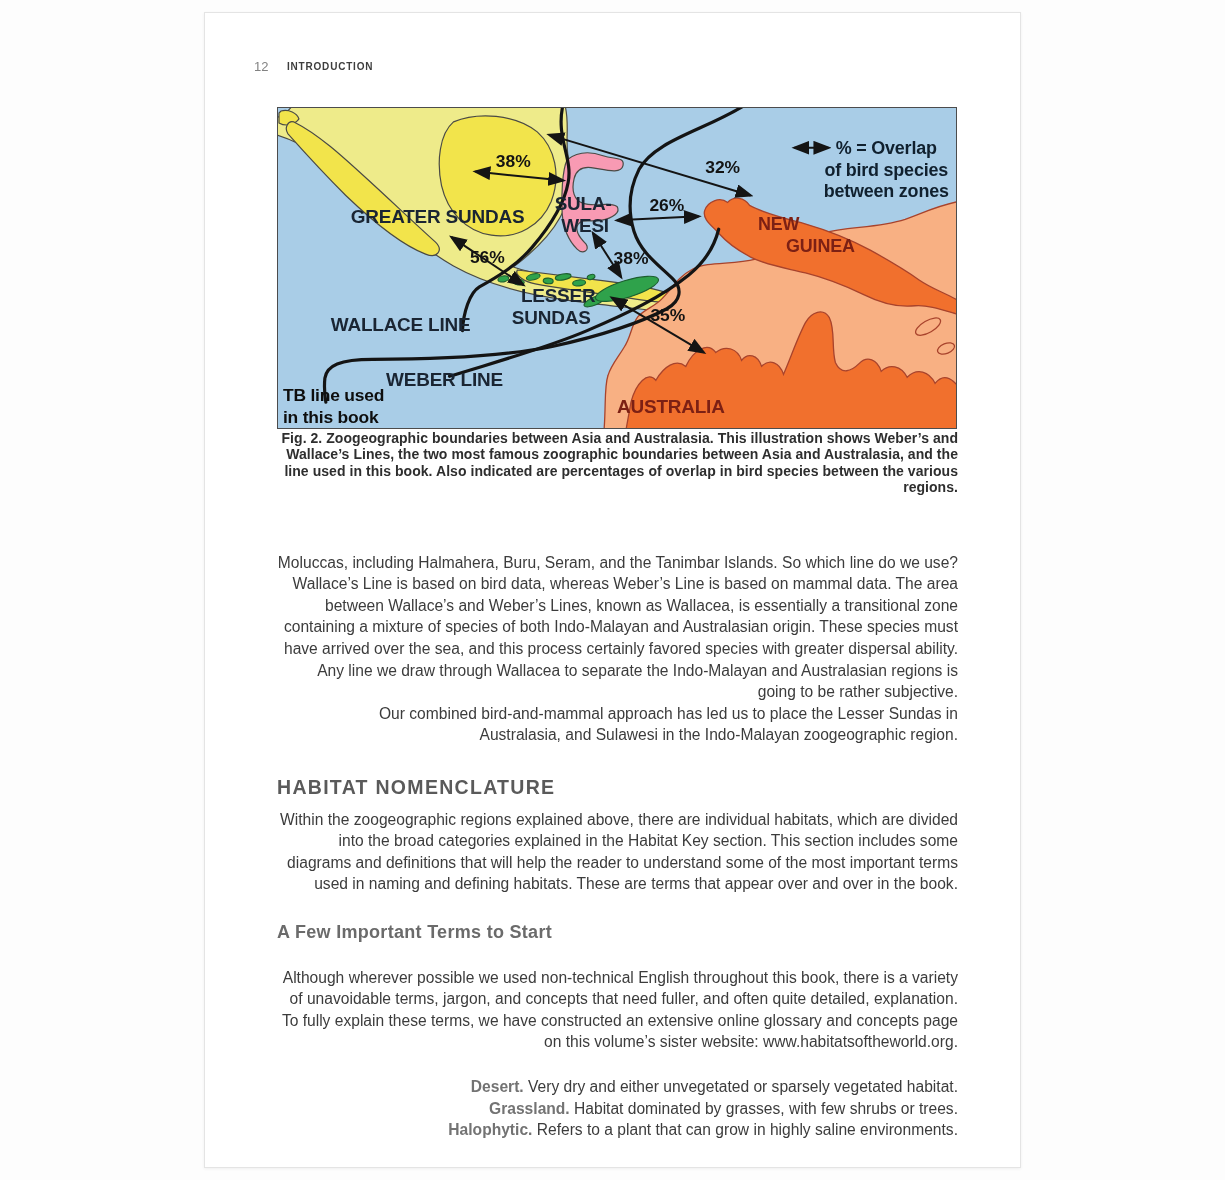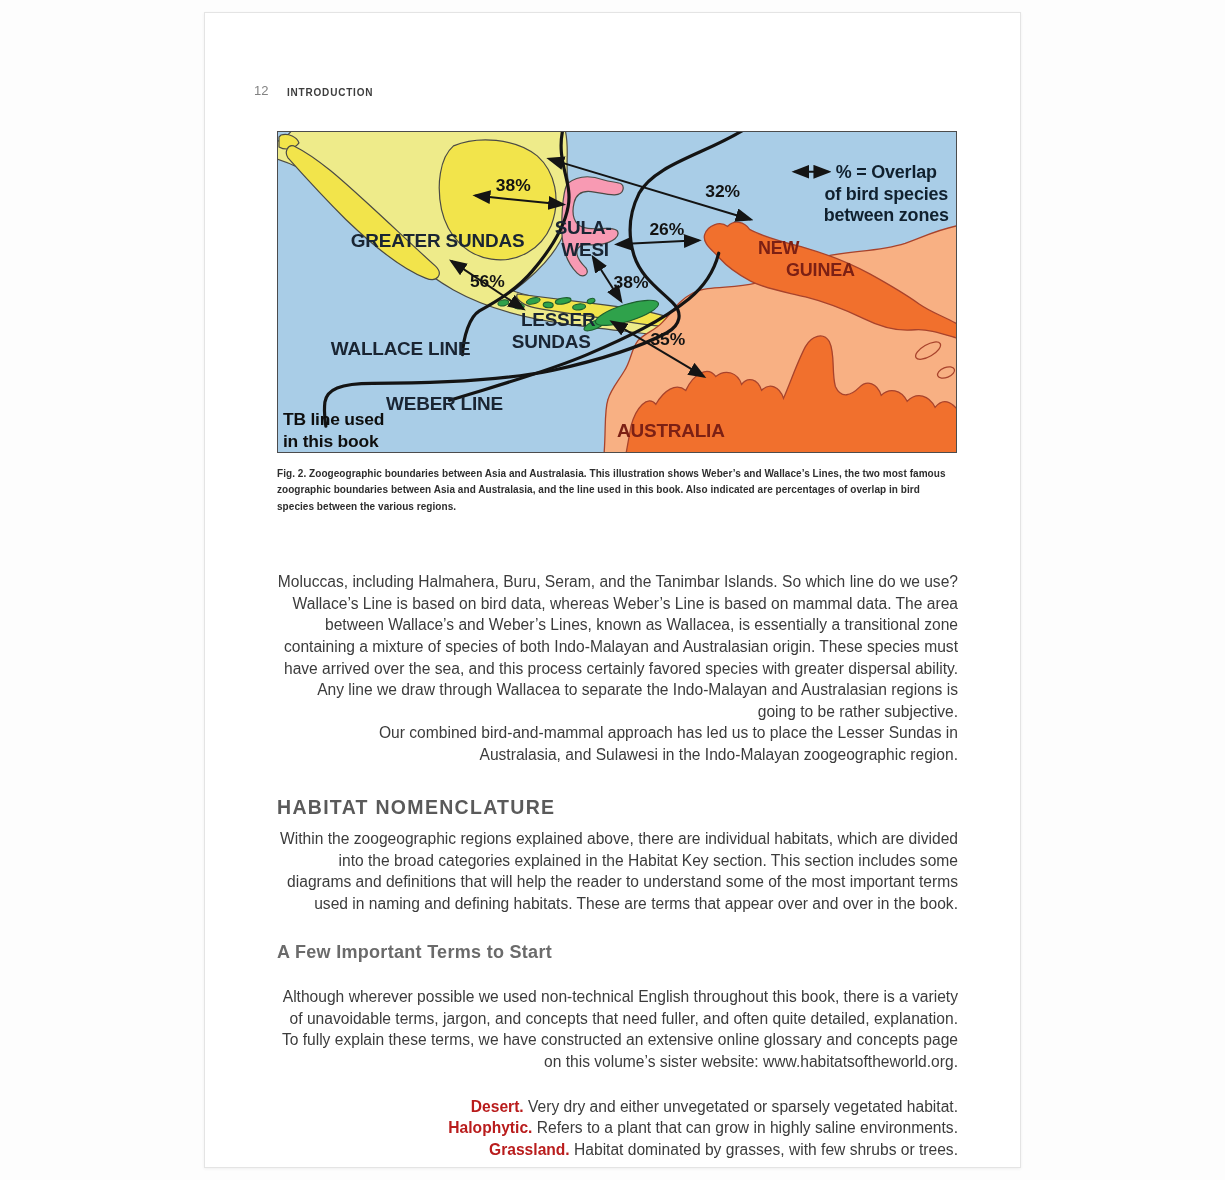--- a/index.html
+++ b/index.html
@@ -8,42 +8,43 @@
     background:#fdfdfd;
     font-family:"Liberation Sans", sans-serif;
   }
   .page{
     position:absolute;left:204px;top:12px;width:817px;height:1156px;
     background:#ffffff;border:1px solid #e4e4e4;
     box-shadow:0 1px 3px rgba(0,0,0,0.06);
     box-sizing:border-box;
   }
   .content{position:relative;margin-left:72px;width:681px;}
-  .page-header{margin-top:70px;display:flex;align-items:flex-end;}
+  .page-header{margin-top:46px;display:flex;align-items:center;}
   .page-number{font-size:13px;color:#828282;margin-left:-23px;width:23px;}
   .page-title{font-size:10px;color:#3d3d3d;font-weight:600;letter-spacing:0.8px;margin-left:10px;}
   .figure{margin-top:33px;}
   .map-svg{display:block;width:678px;height:320px;border:1.5px solid #4c4c4c;background:#a9cde7;}
   .caption{
-    margin-top:13px;font-size:10px;line-height:16.4px;font-weight:700;color:#2e2e2e;
+    margin-top:1px;font-size:14px;line-height:16.4px;font-weight:700;color:#2e2e2e;
     letter-spacing:0.05px;
+    text-align:right;
   }
   .bodytext{margin-top:56px;font-size:15.6px;line-height:21.6px;color:#3c3c3c;}
   .bodytext p{margin:0;text-align:right;}
   p.indent{text-indent:19px;}
   h2.sec{
     margin:31px 0 10px 0;font-size:19.5px;color:#5a5a5a;font-weight:600;
     letter-spacing:1.3px;
   }
   h3.sub{
     margin:27px 0 23px 0;font-size:18px;color:#6b6b6b;font-weight:700;letter-spacing:0.3px;
   }
   .defs{margin-top:23px;}
   .defs p{margin:0;}
-  .defs b{color:#b91c1c;}
+  .defs b{color:#737373;}
   
   text{font-family:"Liberation Sans", sans-serif;}
   .mlabel{fill:#1a2533;font-size:19px;font-weight:600;letter-spacing:-0.2px;}
   .mlabel-sm{fill:#0e0e0e;font-size:17.5px;font-weight:600;letter-spacing:-0.2px;}
   .rlabel{fill:#7c2014;font-size:18px;font-weight:600;letter-spacing:-0.2px;}
   .pct{fill:#131313;font-size:17.5px;font-weight:600;}
   .legendtext{fill:#10202e;font-size:18px;font-weight:600;letter-spacing:-0.2px;}
   .bline{fill:none;stroke:#141414;stroke-width:3.2;stroke-linecap:round;}
   .arrow{fill:none;stroke:#141414;stroke-width:2;}
   .coast{stroke:#4a4a45;stroke-width:1.2;}
@@ -172,19 +173,19 @@
       <p class="indent">Our combined bird-and-mammal approach has led us to place the Lesser Sundas in Australasia, and Sulawesi in the Indo-Malayan zoogeographic region.</p>
 
       <h2 class="sec">HABITAT NOMENCLATURE</h2>
       <p>Within the zoogeographic regions explained above, there are individual habitats, which are divided into the broad categories explained in the Habitat Key section. This section includes some diagrams and definitions that will help the reader to understand some of the most important terms used in naming and defining habitats. These are terms that appear over and over in the book.</p>
 
       <h3 class="sub">A Few Important Terms to Start</h3>
       <p>Although wherever possible we used non-technical English throughout this book, there is a variety of unavoidable terms, jargon, and concepts that need fuller, and often quite detailed, explanation. To fully explain these terms, we have constructed an extensive online glossary and concepts page on this volume’s sister website: www.habitatsoftheworld.org.</p>
 
       <div class="defs">
         <p><b>Desert.</b> <span>Very dry and either unvegetated or sparsely vegetated habitat.</span></p>
+        <p><b>Grassland.</b> <span>Habitat dominated by grasses, with few shrubs or trees.</span></p>
         <p><b>Halophytic.</b> <span>Refers to a plant that can grow in highly saline environments.</span></p>
-        <p><b>Grassland.</b> <span>Habitat dominated by grasses, with few shrubs or trees.</span></p>
       </div>
     </div>
 
   </div>
 </div>
 
 </body></html>

